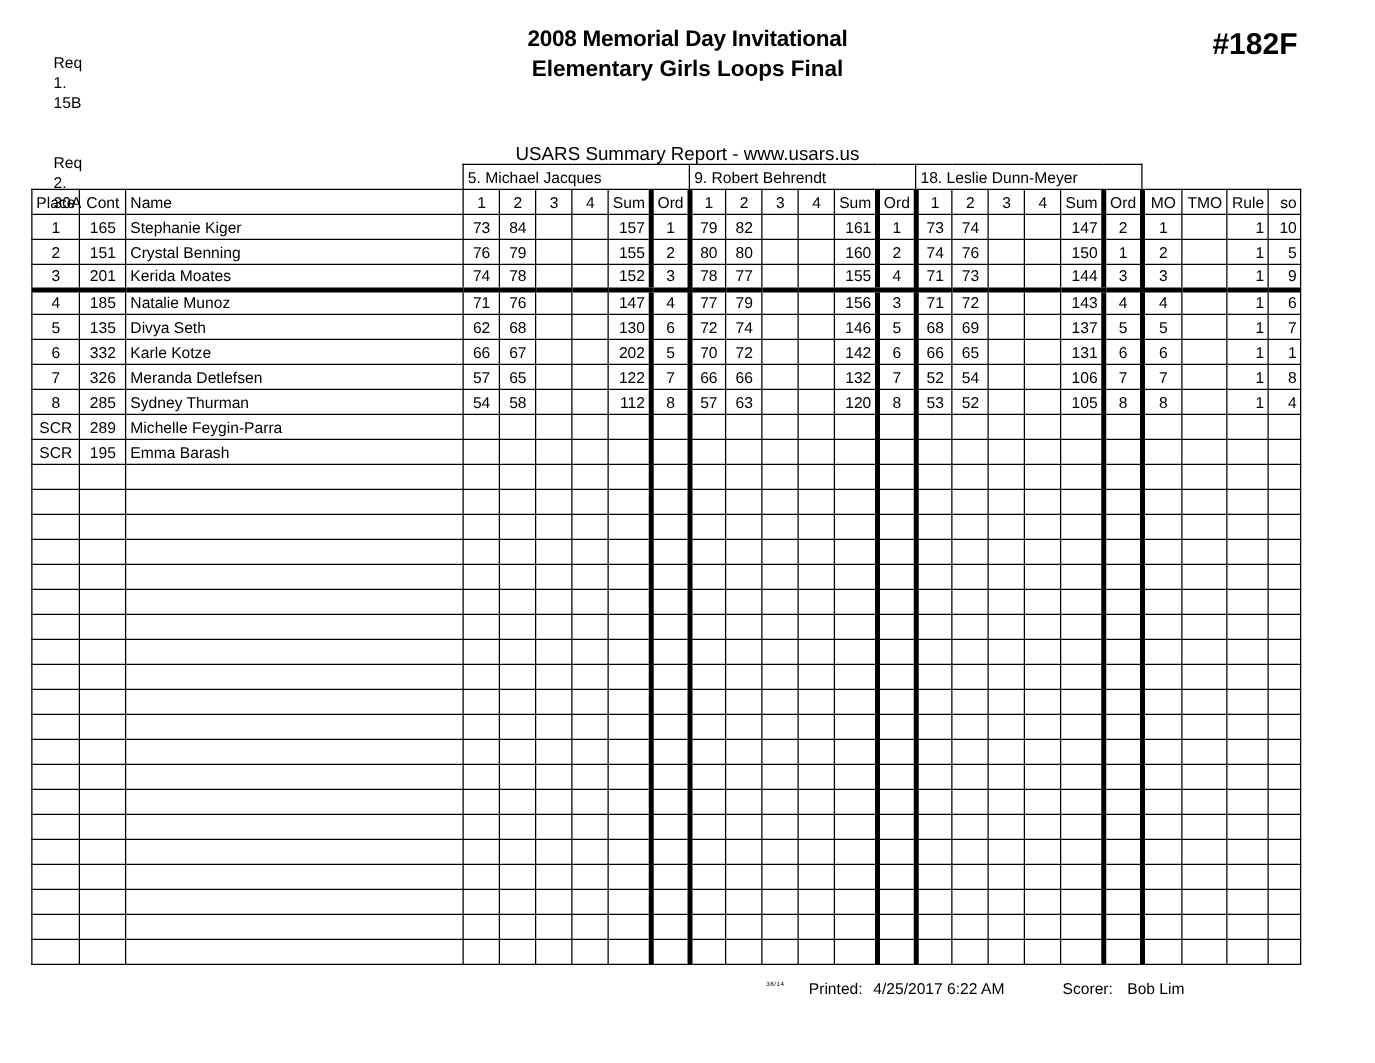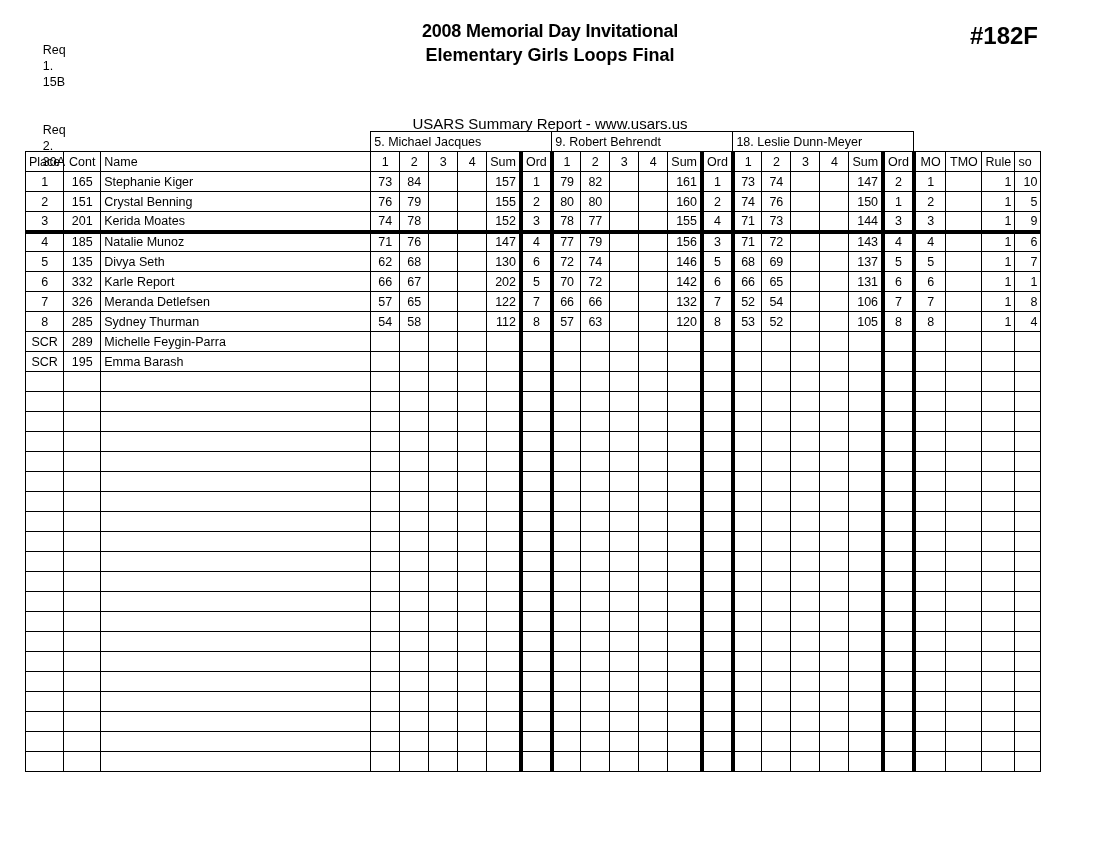--- a/index.html
+++ b/index.html
@@ -88,21 +88,21 @@
   .band-empty { border: none !important; }
 
   
   .hv-l { border-left: 4px solid #000 !important; }
   .hv-r { border-right: 4px solid #000 !important; }
 
   
   .sub-head td { text-align: center; font-weight: normal; }
   .sub-head .c-sum { text-align: center; padding-right: 3px; }
   .sub-head .c-rule { text-align: center; padding-right: 3px; }
-  .sub-head .c-so { text-align: left; padding-right: 3px; }
+  .sub-head .c-so { text-align: right; padding-right: 3px; }
   .sub-head .c-name { text-align: left; }
 
   
   .medal td { font-weight: bold; }
   .podium-end td { border-bottom: 4px solid #000 !important; }
 
   .scr-row td { font-weight: normal; }
 
   
   .footer {
@@ -311,21 +311,21 @@
           <td class="c-sum">137</td>
           <td class="c-ord hv-l hv-r">5</td>
           <td class="c-mo">5</td>
           <td class="c-tmo"></td>
           <td class="c-rule">1</td>
           <td class="c-so">7</td>
         </tr>
         <tr class="">
           <td class="c-place">6</td>
           <td class="c-cont">332</td>
-          <td class="c-name">Karle Report</td>
+          <td class="c-name">Karle Kotze</td>
           <td class="c-sc">66</td>
           <td class="c-sc">67</td>
           <td class="c-sc"></td>
           <td class="c-sc"></td>
           <td class="c-sum">202</td>
           <td class="c-ord hv-l hv-r">5</td>
           <td class="c-sc">70</td>
           <td class="c-sc">72</td>
           <td class="c-sc"></td>
           <td class="c-sc"></td>
@@ -986,14 +986,25 @@
           <td class="c-sum"></td>
           <td class="c-ord hv-l hv-r"></td>
           <td class="c-mo"></td>
           <td class="c-tmo"></td>
           <td class="c-rule"></td>
           <td class="c-so"></td>
         </tr>
       </tbody>
   </table>
 
+  <div class="footer">
+    <span class="f-stamp">38/14</span>
+    <span class="f-printed">
+      <span class="f-lbl">Printed:</span>
+      <span>4/25/2017  6:22 AM</span>
+    </span>
+    <span class="f-scorer">
+      <span class="f-lbl">Scorer:</span>
+      <span>Bob Lim</span>
+    </span>
+  </div>
 
 </div>
 
 </body></html>

